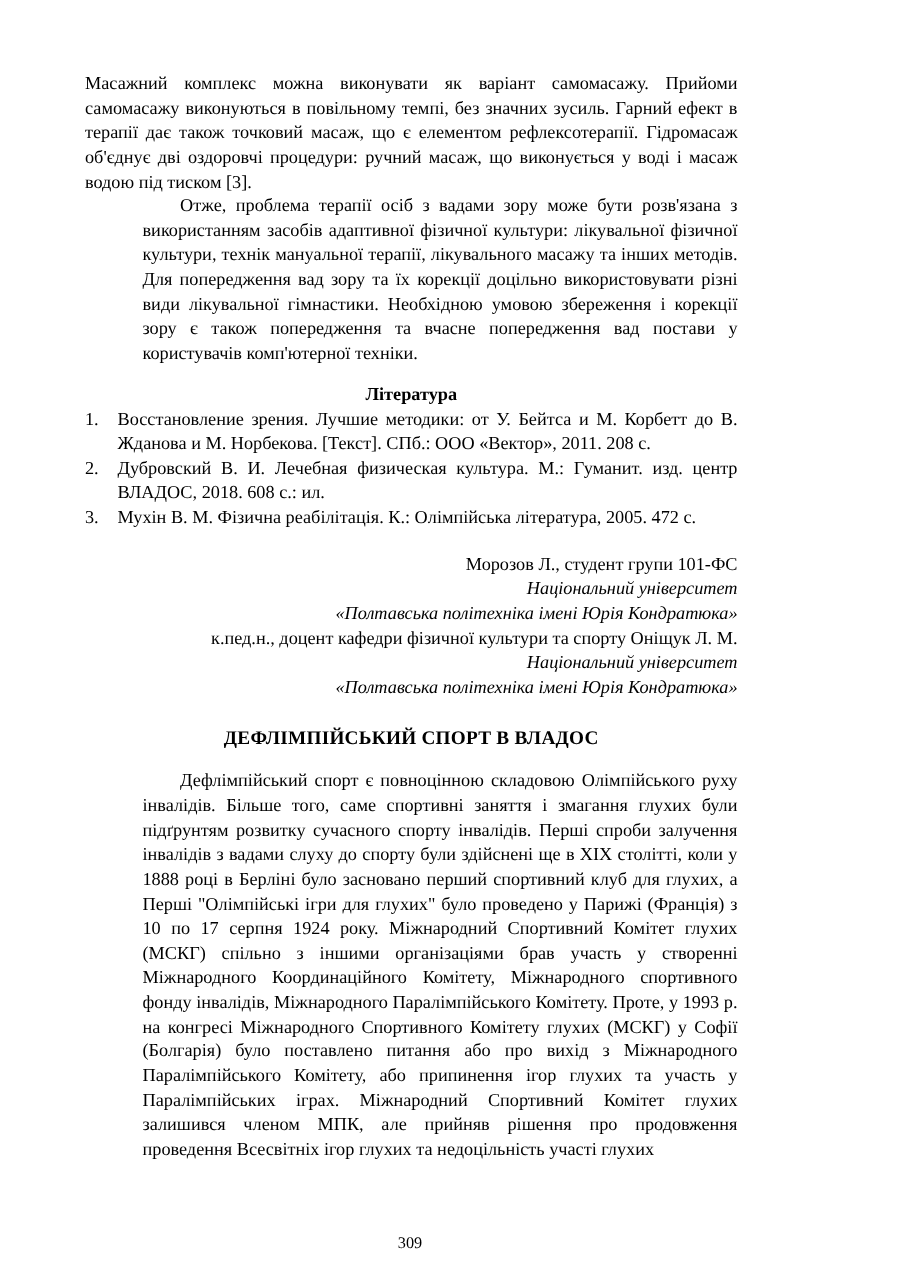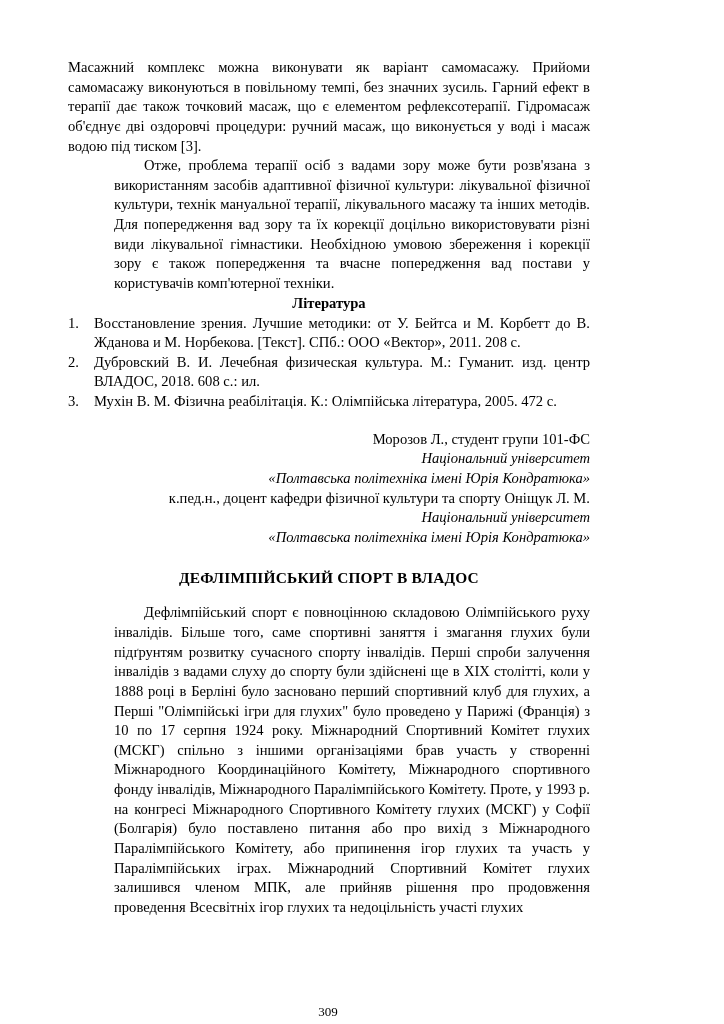--- a/index.html
+++ b/index.html
@@ -31,21 +31,21 @@
     text-indent: 30px;
     margin-left: 46px;
   }
   .right {
     text-align: right;
   }
   .italic {
     font-style: italic;
   }
   .section-heading {
-    margin-top: 1px;
+    margin-top: 14px;
     margin-bottom: 2px;
     font-size: 14.6px;
     font-weight: bold;
     text-align: center;
   }
   .ref-list {
     margin: 0;
     padding: 0;
     list-style: none;
   }
@@ -78,21 +78,21 @@
     text-align: center;
     letter-spacing: 0.2px;
   }
   .body-text {
     margin-top: 0;
   }
   .page-number {
     position: absolute;
     left: 0;
     right: 0;
-    bottom: 4px;
+    bottom: 22px;
     text-align: center;
     font-size: 13px;
   }
   .supervisor-name {
     text-align: right;
   }
 </style>
 </head>
 <body>
 

